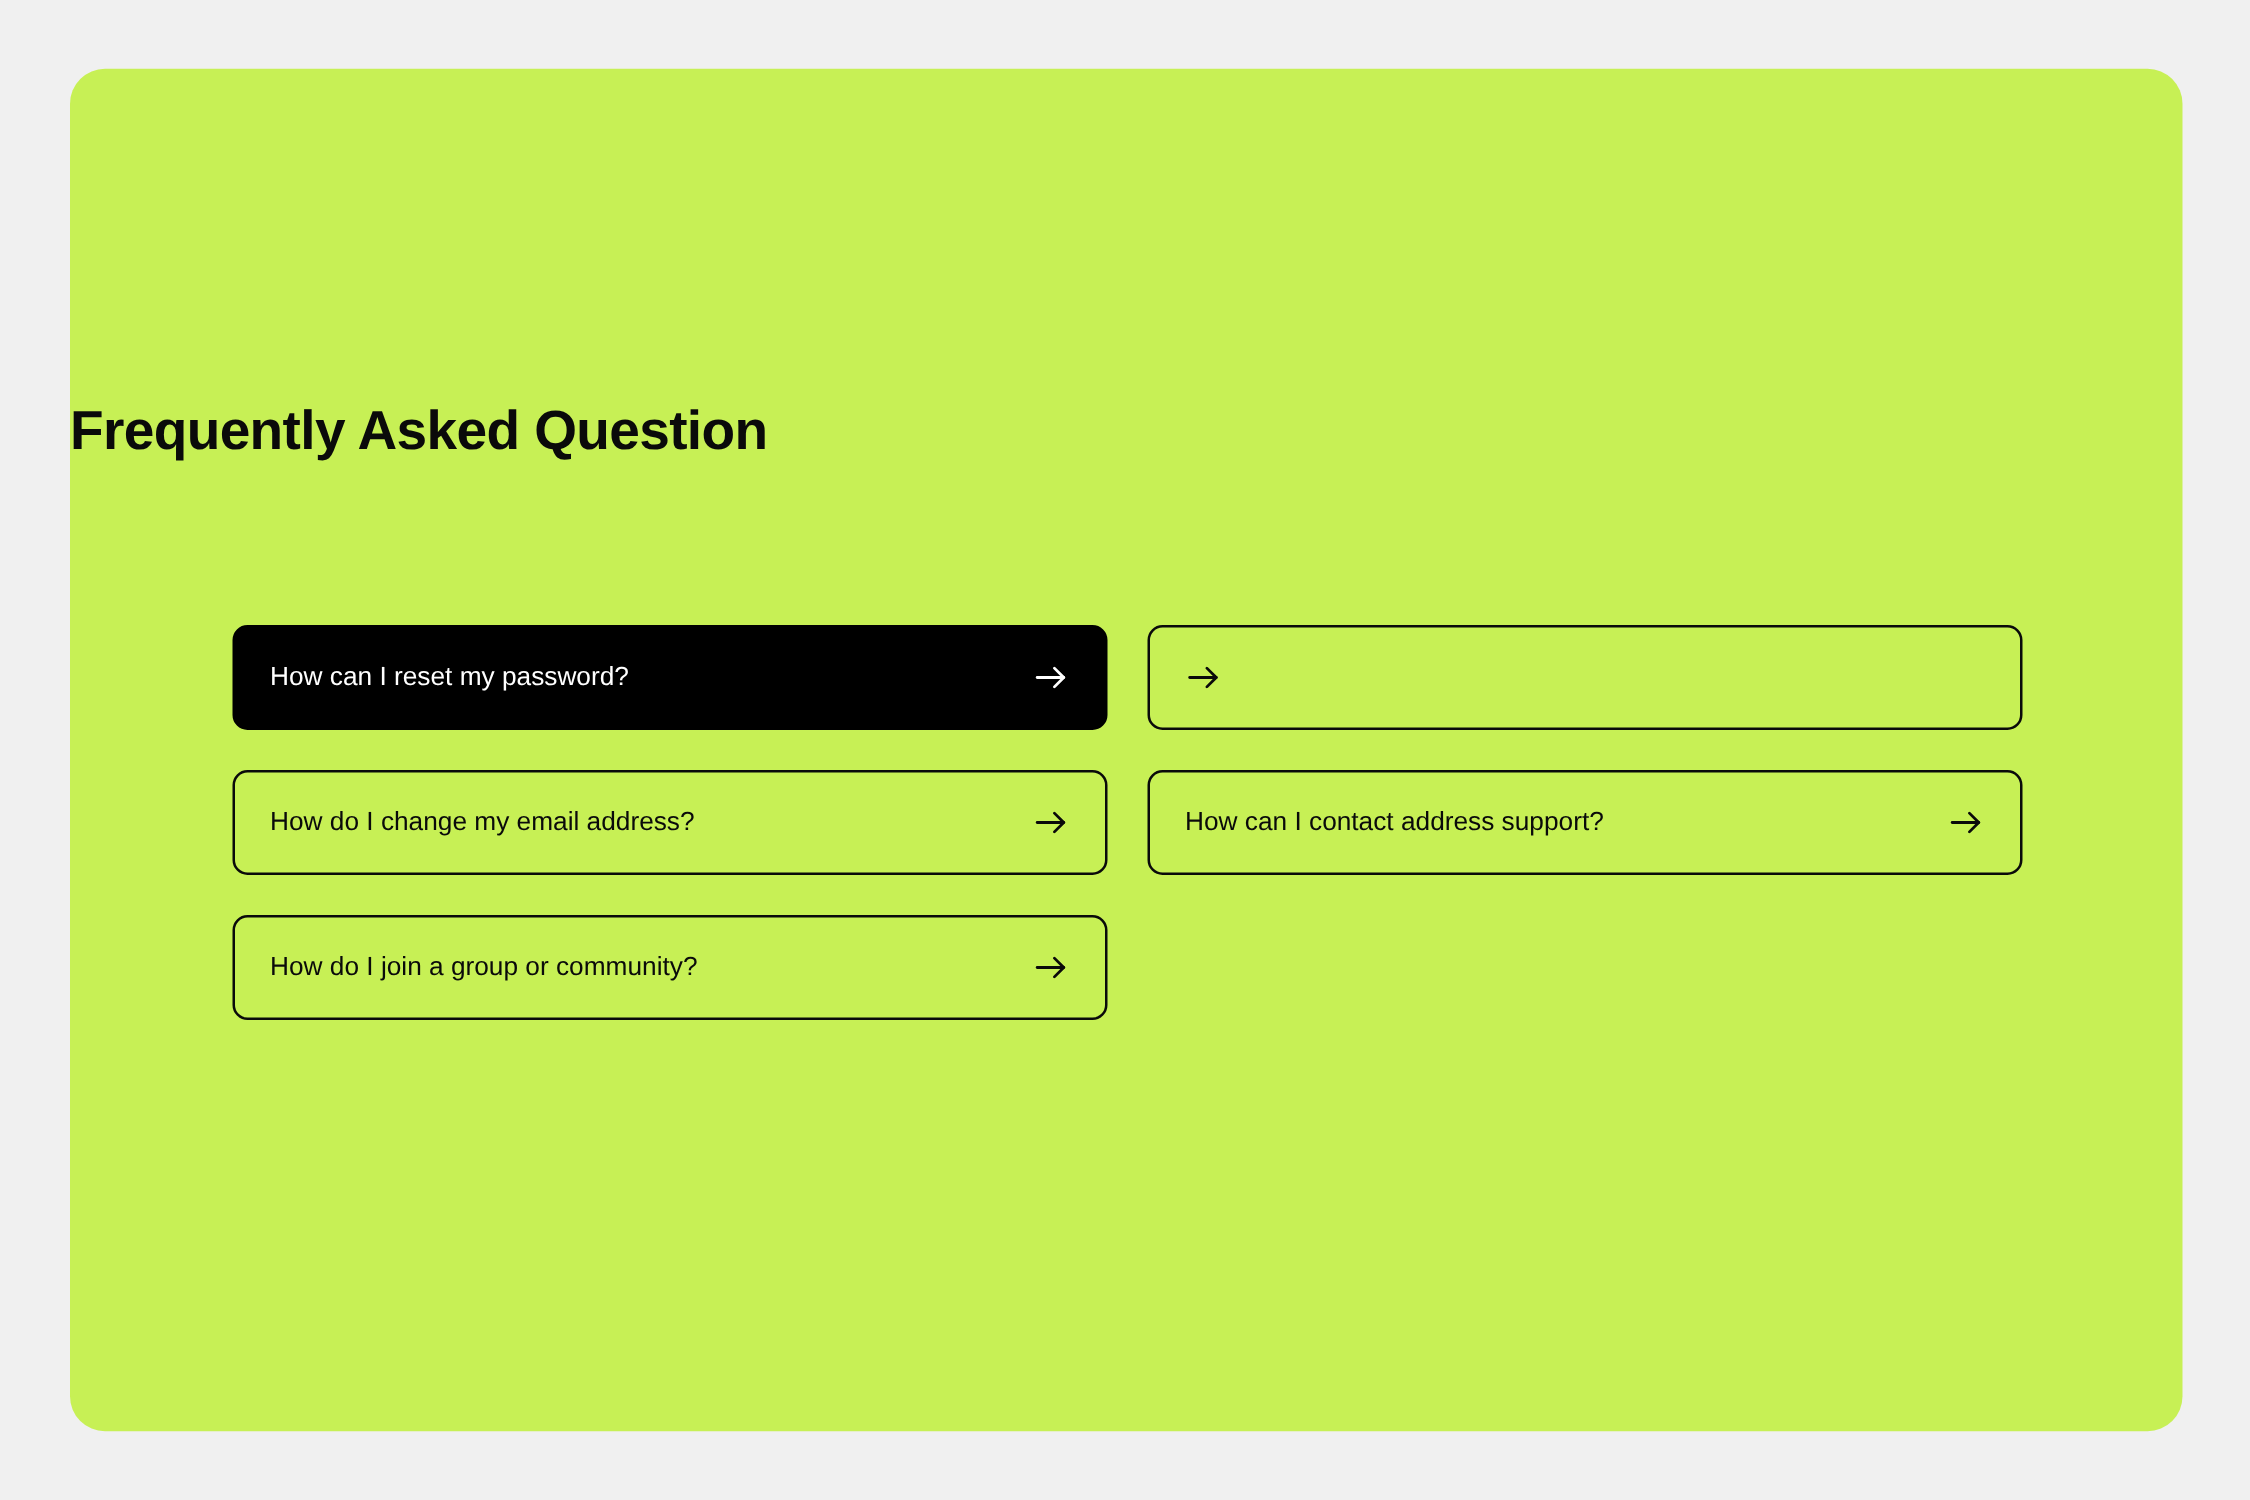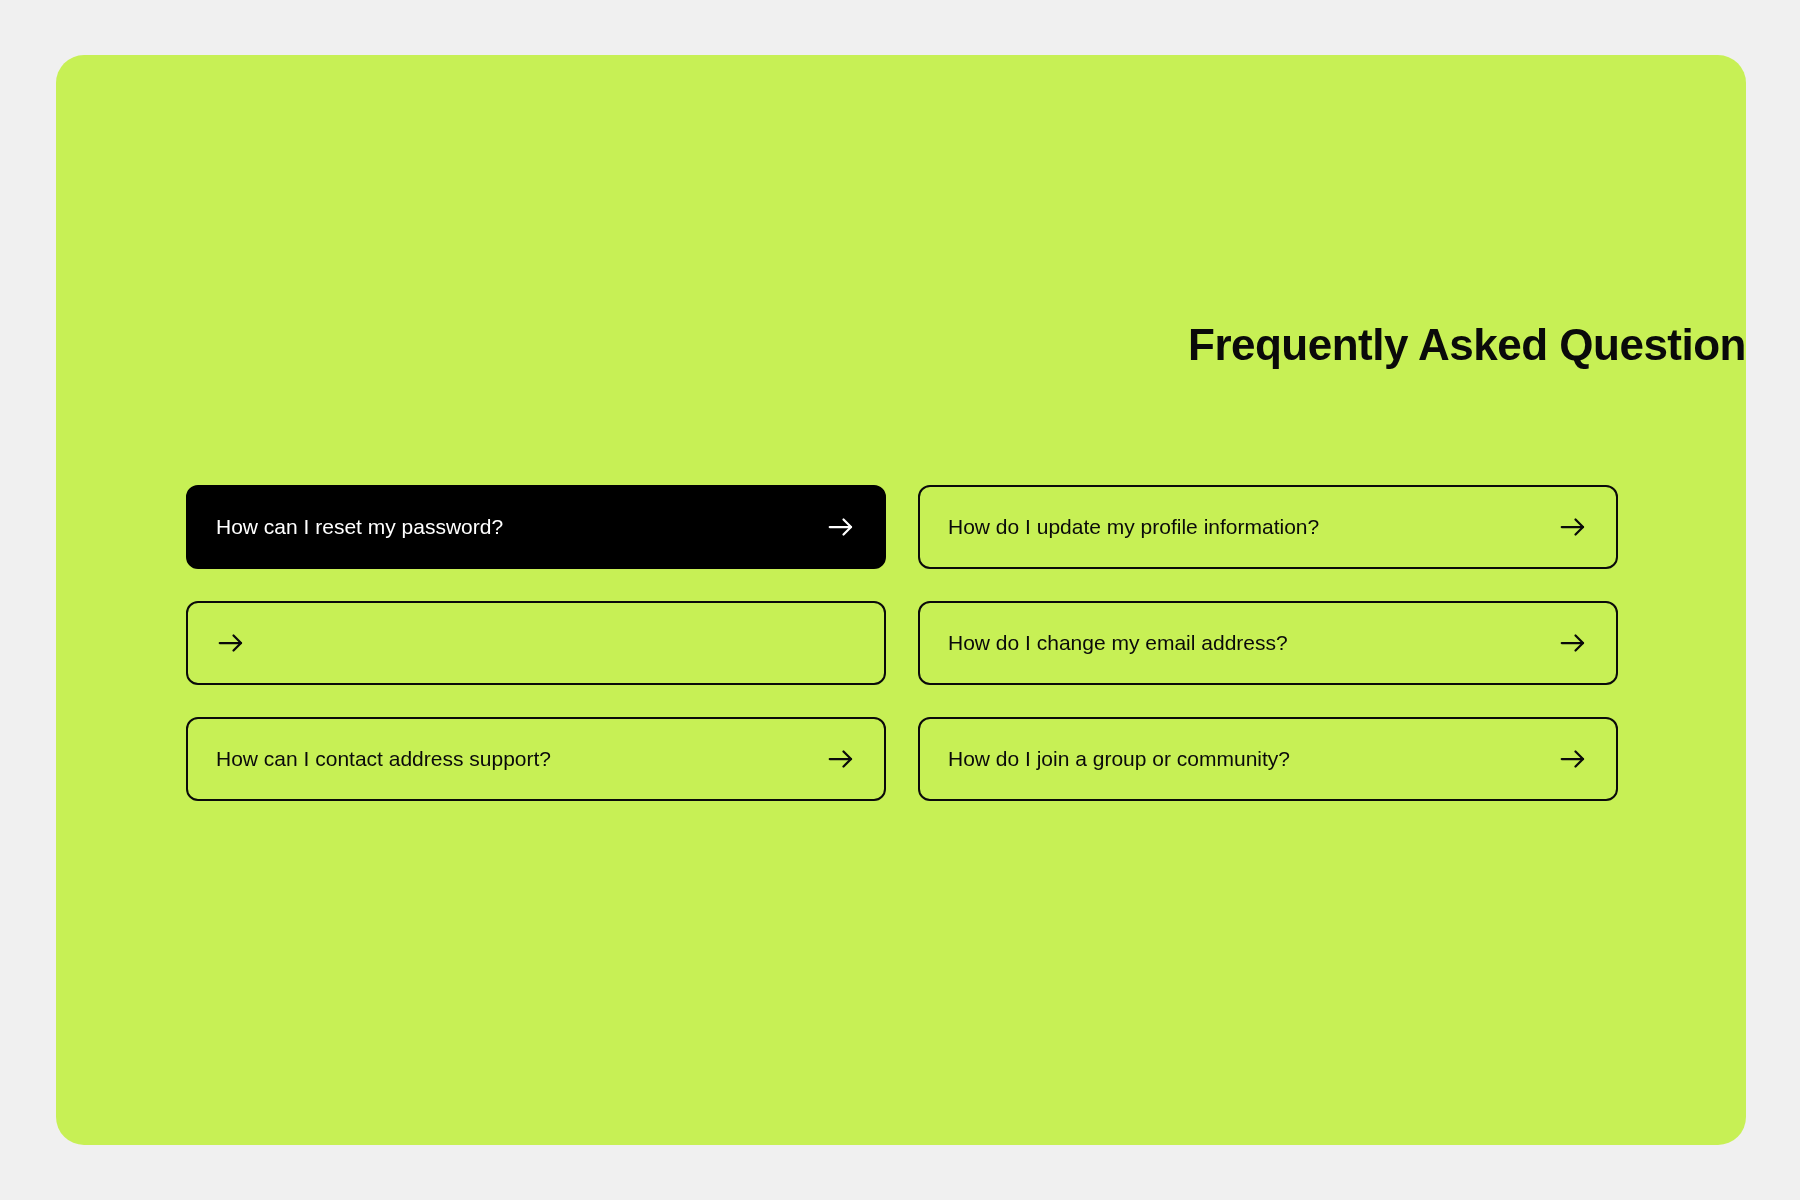--- a/index.html
+++ b/index.html
@@ -25,30 +25,30 @@
     height: 1090px;
     background: #c7f055;
     border-radius: 28px;
     box-sizing: border-box;
   }
   .faq-title {
     position: absolute;
     top: 265px;
     left: 0;
     width: 100%;
-    text-align: right;
+    text-align: left;
     font-size: 44px;
     font-weight: bold;
     color: #0a0a0a;
     letter-spacing: -0.5px;
     font-family: "Liberation Sans", sans-serif;
   }
   .faq-grid {
     position: absolute;
-    top: 430px;
+    top: 445px;
     left: 130px;
     width: 1430px;
     display: grid;
     grid-template-columns: 700px 700px;
     grid-column-gap: 30px;
     grid-row-gap: 32px;
     gap: 32px;
   }
   .faq-item {
     height: 84px;
@@ -109,29 +109,20 @@
       <div class="faq-item active">
         <span class="label">How can I reset my password?</span>
         <span class="arrow-icon">
           <svg width="30" height="30" viewBox="0 0 24 24" fill="none">
             <line x1="3" y1="12" x2="20" y2="12" stroke-width="1.8" stroke-linecap="round"></line>
             <polyline points="14,6 20,12 14,18" stroke-width="1.8" fill="none" stroke-linecap="round" stroke-linejoin="round"></polyline>
           </svg>
         </span>
       </div>
 
-      <div class="faq-item">
-        <span class="label">How do I update my profile information?</span>
-        <span class="arrow-icon">
-          <svg width="30" height="30" viewBox="0 0 24 24" fill="none">
-            <line x1="3" y1="12" x2="20" y2="12" stroke-width="1.8" stroke-linecap="round"></line>
-            <polyline points="14,6 20,12 14,18" stroke-width="1.8" fill="none" stroke-linecap="round" stroke-linejoin="round"></polyline>
-          </svg>
-        </span>
-      </div>
 
       <div class="faq-item">
         <span class="arrow-icon">
           <svg width="30" height="30" viewBox="0 0 24 24" fill="none">
             <line x1="3" y1="12" x2="20" y2="12" stroke-width="1.8" stroke-linecap="round"></line>
             <polyline points="14,6 20,12 14,18" stroke-width="1.8" fill="none" stroke-linecap="round" stroke-linejoin="round"></polyline>
           </svg>
         </span>
       </div>
 

